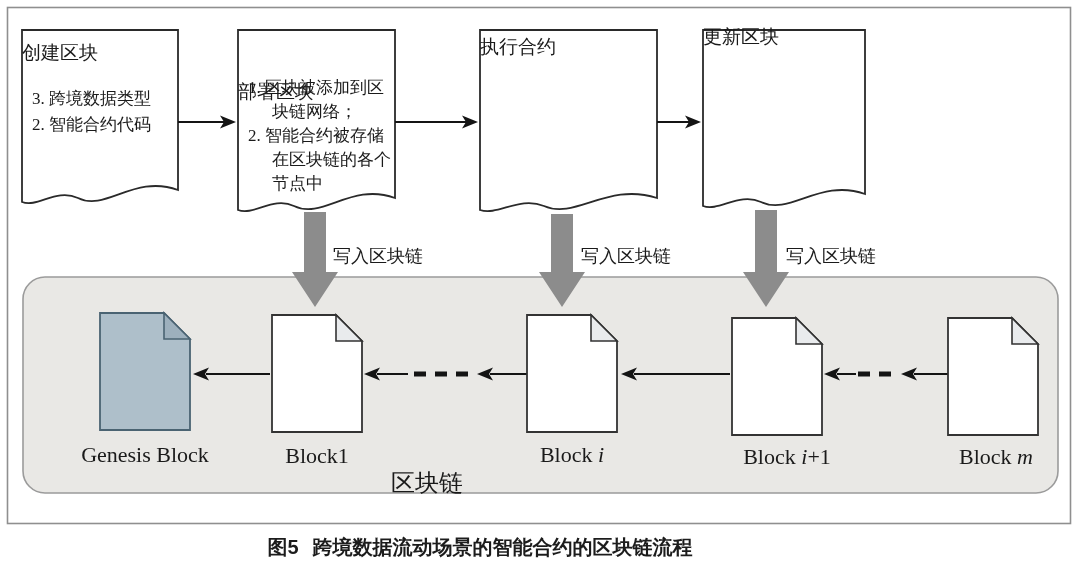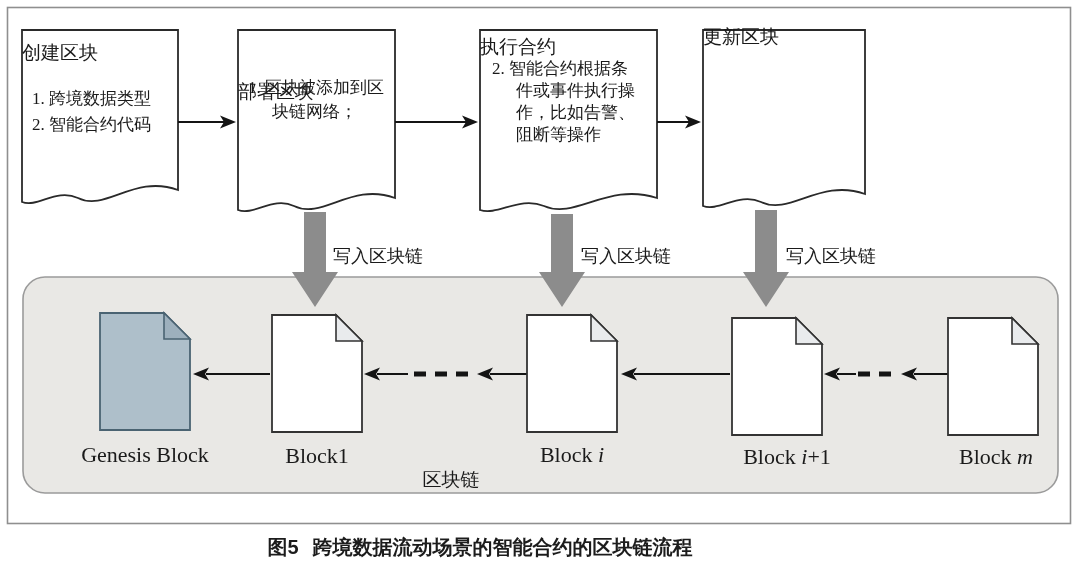--- a/index.html
+++ b/index.html
@@ -9,21 +9,21 @@
   .txt{position:absolute;}
   .box-title{font-size:19px;white-space:nowrap;}
   .box-list{font-size:17px;}
   .li{padding-left:24px;text-indent:-24px;word-break:break-all;}
   .lh26 .li{line-height:26px;}
   .lh24 .li{line-height:24px;}
   .lh22 .li{line-height:22px;}
   .write-label{font-size:18px;white-space:nowrap;}
   .block-label{font-size:22px;text-align:center;white-space:nowrap;}
   .block-label .var{font-style:italic;}
-  .chain-label{font-size:19px;text-align:center;white-space:nowrap;}
+  .chain-label{font-size:24px;text-align:left;white-space:nowrap;}
   .caption{position:absolute;left:0;top:534px;width:960px;display:flex;
            justify-content:center;gap:14px;
            font-family:"Liberation Sans","DejaVu Sans",sans-serif;
            font-weight:bold;font-size:20px;color:#1c1c1c;}
 </style>
 </head>
 <body>
 
 <svg id="canvas" width="1080" height="570" viewBox="0 0 1080 570">
 
@@ -87,32 +87,32 @@
   </g>
   <g fill="#141414">
     <path d="M236,122 L220,115.5 L224,122 L220,128.5 Z"></path>
     <path d="M478,122 L462,115.5 L466,122 L462,128.5 Z"></path>
     <path d="M701,122 L685,115.5 L689,122 L685,128.5 Z"></path>
   </g>
 </svg>
 
 <div class="txt box-title" style="left:22px;top:40px;width:156px;">创建区块</div>
 <div class="txt box-list lh26" style="left:32px;top:86px;width:140px;">
-  <div class="li">1. 跨境数据类型</div>
+  <div class="li">3. 跨境数据类型</div>
   <div class="li">2. 智能合约代码</div>
 </div>
 
 <div class="txt box-title" style="left:238px;top:31px;width:134px;margin-top:48px;">部署区块</div>
 <div class="txt box-list lh24" style="left:248px;top:76px;width:143px;">
   <div class="li">1. 区块被添加到区块链网络；</div>
+  <div class="li">2. 智能合约被存储在区块链的各个节点中</div>
 </div>
 
 <div class="txt box-title" style="left:480px;top:34px;width:165px;">执行合约</div>
 <div class="txt box-list lh22" style="left:492px;top:58px;width:150px;">
-  <div class="li">2. 智能合约根据条件或事件执行操作，比如告警、阻断等操作</div>
 </div>
 
 <div class="txt box-title" style="left:703px;top:24px;width:162px;">更新区块</div>
 
 <div class="txt write-label" style="left:333px;top:244px;">写入区块链</div>
 <div class="txt write-label" style="left:581px;top:244px;">写入区块链</div>
 <div class="txt write-label" style="left:786px;top:244px;">写入区块链</div>
 
 <div class="txt block-label" style="left:75px;top:442px;width:140px;">
   <span>Genesis Block</span><span class="var"></span><span></span>

